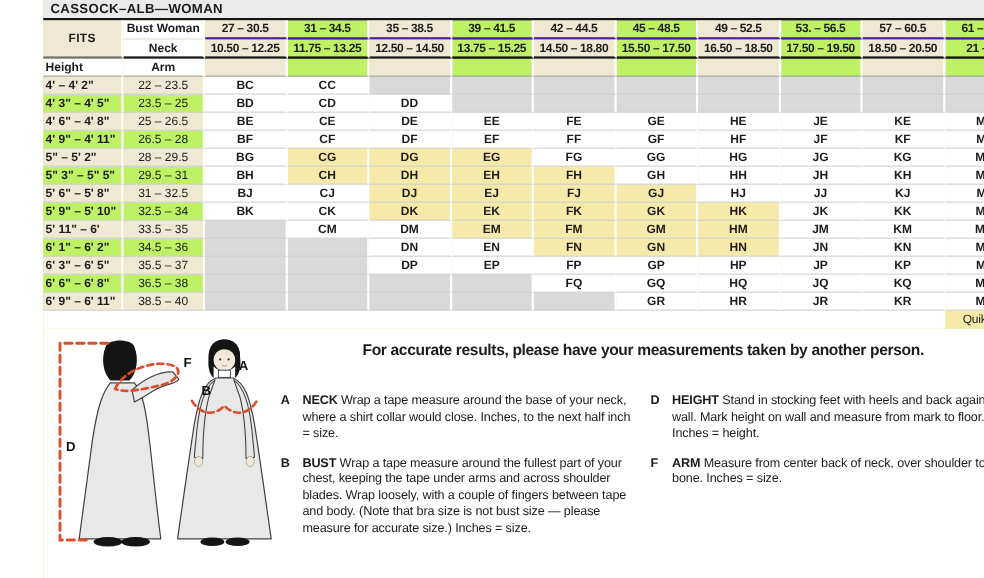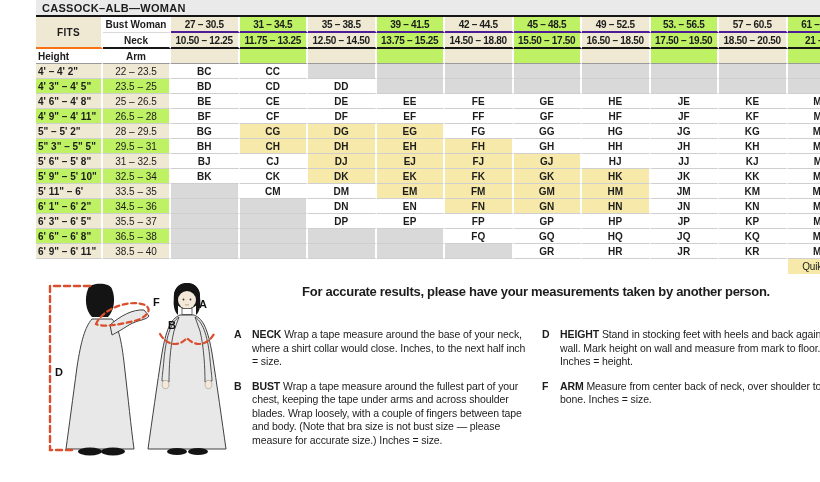--- a/index.html
+++ b/index.html
@@ -28,21 +28,21 @@
 
   
   table.size-table{border-collapse:separate;border-spacing:0;table-layout:fixed;width:820px;}
   .size-table th,.size-table td{
     box-sizing:border-box;height:15px;padding:0 2px;margin:0;
     font-size:10px;line-height:13px;white-space:nowrap;overflow:hidden;
     border-right:2px solid #fff;
   }
   .size-table th{font-weight:bold;}
   .size-table tr.hdr1 th,.size-table tr.hdr2 th{height:16px;}
-  .fits{background:var(--cream);text-align:center;font-size:10.5px;letter-spacing:.3px;border-bottom:2px solid #f97316;}
+  .fits{background:var(--cream);text-align:center;font-size:10.5px;letter-spacing:.3px;border-bottom:2px solid #737373;}
   .row-label{padding-right:5px;background:#fff;border-bottom:1px solid #d9d9d9;}
   .range{text-align:center;letter-spacing:-.3px;padding:0 1px;border-bottom:2px solid #4c1d95;}
   .stripe{background:var(--cream);}
   tr.neck-row th{border-bottom:2px solid #161616 !important;}
   tr.ha-row th,tr.ha-row td{border-bottom:1px solid #9a9a9a;}
   .height-head{text-align:left;padding-left:5px;background:#fff;}
   .arm-head{text-align:center;background:#fff;}
   .height-cell{text-align:left;padding-left:5px;font-weight:bold;border-bottom:1px solid #cfcfcf;}
   .arm-cell{text-align:center;font-weight:normal;border-bottom:1px solid #cfcfcf;}
   .rstripe{background:var(--cream);}

